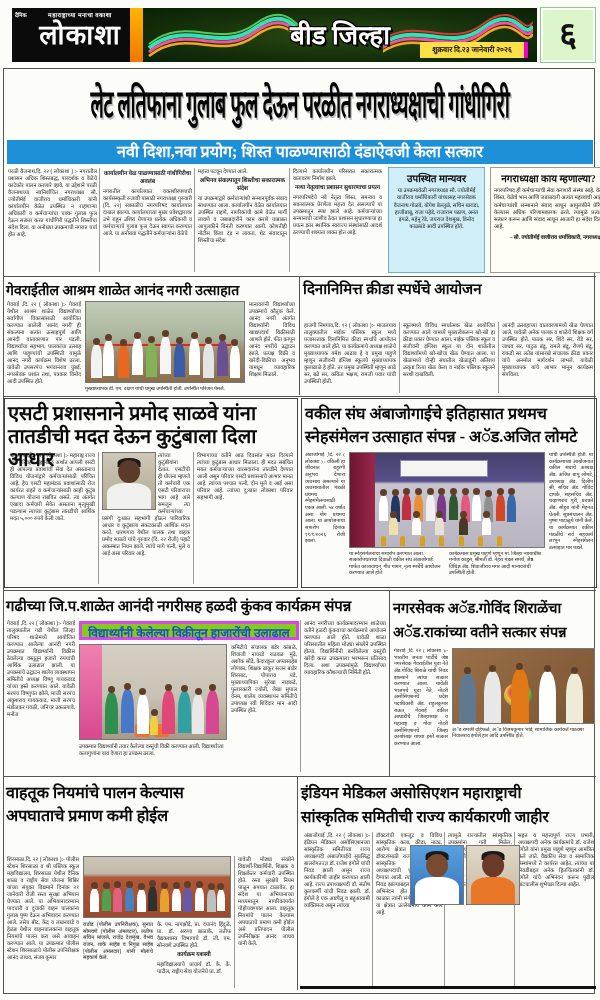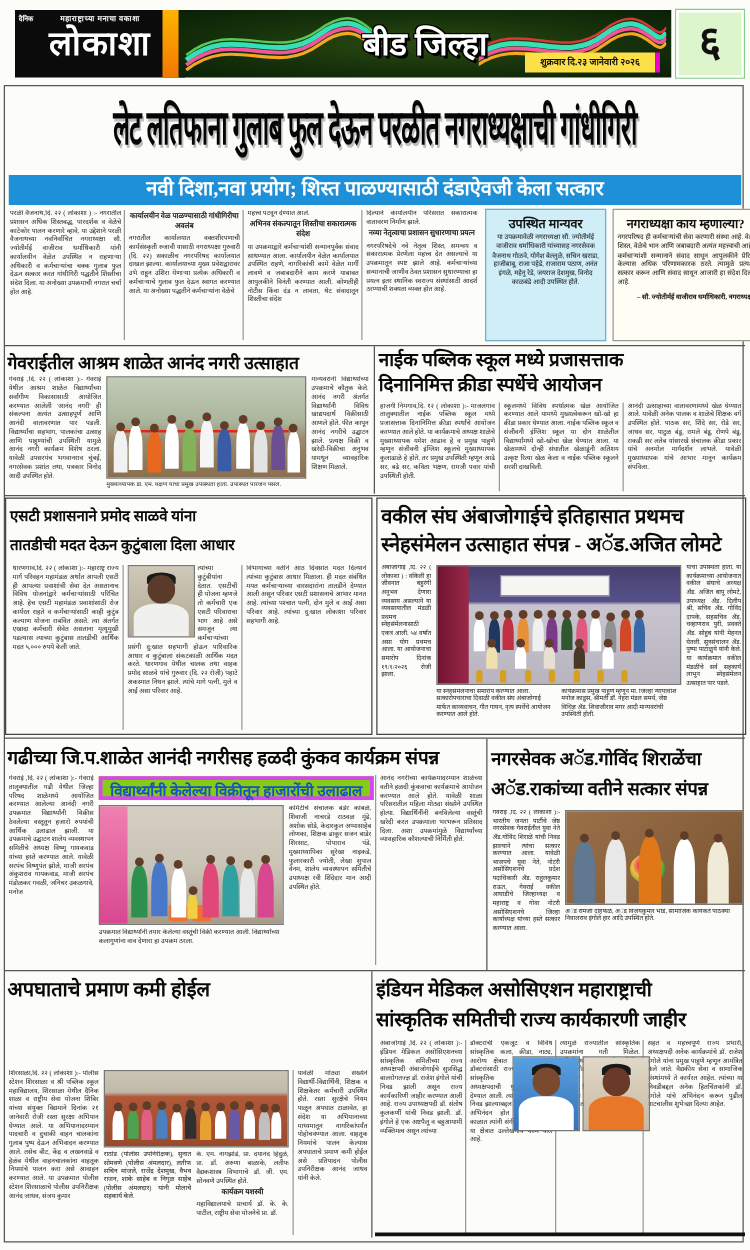--- a/index.html
+++ b/index.html
@@ -139,33 +139,32 @@
       <div class="person" style="left: 65%; bottom: 7px; width: 11px; height: 37px; background: rgb(255, 255, 255);"></div>
       <div class="person" style="left: 74%; bottom: 4px; width: 11px; height: 35px; background: rgb(228, 228, 228);"></div>
       <div class="person" style="left: 83%; bottom: 6px; width: 11px; height: 36px; background: rgb(108, 78, 146);"></div>
       <div class="person" style="left: 91%; bottom: 4px; width: 10px; height: 33px; background: rgb(255, 255, 255);"></div>
     </div>
   <div class="col" style="left:249px;top:301px;width:46px;height:84px;">मान्यवरांनी विद्यार्थ्यांच्या उपक्रमाचे कौतुक केले. आनंद नगरी अंतर्गत विद्यार्थ्यांनी विविध खाद्यपदार्थ विक्रीसाठी आणले होते. फीत कापून आनंद नगरीचे उद्घाटन झाले. प्रत्यक्ष विक्री व खरेदी-विक्रीचा अनुभव यामधून व्यावहारिक शिक्षण मिळाले.</div>
   <div class="caption" style="left:85px;top:386px;width:210px;height:8px;">मुख्याध्यापक डी. एम. वक्षण यांची प्रमुख उपस्थिती होती. उपस्थित परिजन पेसले.</div>
   <div class="vline" style="left:299px;top:277px;height:118px;background:#555;"></div>
 
   <div class="hl" style="left:303px;top:279px;width:292px;font-size:15px;line-height:20px;">
-    <div>नाईक पब्लिक स्कूल मध्ये प्रजासत्ताक</div>
     <div>दिनानिमित्त क्रीडा स्पर्धेचे आयोजन</div>
   </div>
   <div class="col" style="left:304px;top:322px;width:92px;height:71px;">हाजगी निमगाव,दि. १२ ( लोकाशा ):- माजलगाव तालुक्यातील नाईक पब्लिक स्कूल मध्ये प्रजासत्ताक दिनानिमित्त क्रीडा स्पर्धांचे आयोजन करण्यात आले होते. या कार्यक्रमाचे अध्यक्ष शाळेचे मुख्याध्यापक यमेश आढाव हे व प्रमुख पाहुणे म्हणून संजीवनी इंग्लिश स्कूलचे मुख्याध्यापक कुलाढाळे हे होते. तर प्रमुख उपस्थिती म्हणून आढे सर, बढे सर, कविता भक्षण, रामजी पवार यांची उपस्थिती होती.</div>
   <div class="vline" style="left:399px;top:322px;height:71px;"></div>
   <div class="col" style="left:403px;top:322px;width:92px;height:71px;">स्कूलमध्ये विविध स्पर्धात्मक खेळ आयोजित करण्यात आले यामध्ये मुख्यत्वेकरून खो-खो हा क्रीडा प्रकार घेण्यात आला. नाईक पब्लिक स्कूल व संजीवनी इंग्लिश स्कूल या दोन शाळेतील विद्यार्थ्यांमध्ये खो-खोचा खेळ घेण्यात आला. या खेळामध्ये दोन्ही संघातील खेळाडूंनी अतिशय उत्कृष्ट रित्या खेळ केला व नाईक पब्लिक स्कूलने सरशी दाखविली.</div>
   <div class="vline" style="left:498px;top:322px;height:71px;"></div>
   <div class="col" style="left:502px;top:322px;width:91px;height:71px;">आनंदी उत्साहाच्या वातावरणामध्ये खेळ घेण्यात आले. यावेळी अनेक पालक व शाळेचे शिक्षक वर्ग उपस्थित होते. पाठक सर, शिंदे सर, रोडे सर, जाधव सर, पाटुळ बंडू, रामले बंडू, रोणपे बंडू, राकडी सर लतेब यांसारखे संचालक क्रीडा प्रकार यांचे अनमोल मार्गदर्शन लाभले. यावेळी मुख्याध्यापक यांचे आभार मानून कार्यक्रम संपविला.</div>
 
   <div class="hline" style="top:396px;"></div>
 
   <div class="abs" style="left:4px;top:398px;width:294px;height:190px;border:1px solid #444;box-sizing:border-box;"></div>
-  <div class="hl" style="left:8px;top:402px;width:286px;font-size:12px;line-height:23px;">
+  <div class="hl" style="left:8px;top:402px;width:286px;font-size:20px;line-height:23px;">
     <div>एसटी प्रशासनाने प्रमोद साळवे यांना</div>
     <div>तातडीची मदत देऊन कुटुंबाला दिला आधार</div>
   </div>
   <div class="col" style="left:10px;top:452px;width:85px;height:132px;">धारणगाव,दि. २२ ( लोकाशा ):- महाराष्ट्र राज्य मार्ग परिवहन महामंडळ अर्थात आपली एसटी ही आपल्या प्रवाशांची सेवा देत असतानाच विविध योजनांद्वारे कर्मचाऱ्यांसाठी परिचित आहे. हेच एसटी महामंडळ प्रवाशांसाठी रोज कार्यरत राहते व कर्मचाऱ्यांसाठी काही कुटुंब कल्याण योजना राबवित असते. त्या अंतर्गत एखादा कर्मचारी सेवेत असताना मृत्युमुखी पडल्यास त्याच्या कुटुंबास तातडीची आर्थिक मदत ५,००० रुपये केली जाते.</div>
   <div class="vline" style="left:98px;top:452px;height:132px;"></div>
   <div class="col" style="left:102px;top:452px;width:88px;height:132px;">
     <div class="photo" style="position:relative;float:left;width:54px;height:58px;margin:0 2px 1px 0;background:linear-gradient(180deg,#cfc8b8,#b0a890);">
       <div class="pp-hair"></div>
       <div class="pp-head" style="background:#5a3a28;"></div>
       <div class="pp-torso" style="background:#f0f0ee;"></div>
@@ -248,20 +247,21 @@
       <div class="person" style="left: 22%; bottom: 0px; width: 17px; height: 52px; background: rgb(232, 232, 232);"></div>
       <div class="person" style="left: 41%; bottom: 0px; width: 18px; height: 54px; background: rgb(224, 120, 24);"></div>
       <div class="person" style="left: 61%; bottom: 0px; width: 17px; height: 52px; background: rgb(255, 255, 255);"></div>
       <div class="person" style="left: 80%; bottom: 0px; width: 17px; height: 50px; background: rgb(240, 234, 216);"></div>
     </div>
   <div class="caption" style="left:452px;top:727px;width:143px;height:30px;">अॅड रामजी दहिफळे, अॅड विजयकुमार भांडे, सामाजिक कार्यकर्ते पाठक्या निवालराव इंगोले हार आदि उपस्थित होते.</div>
 
   <div class="hline" style="top:776px;"></div>
 
   <div class="hl" style="left:6px;top:781px;width:288px;font-size:16px;line-height:23px;">
+    <div>वाहतूक नियमांचे पालन केल्यास</div>
     <div>अपघाताचे प्रमाण कमी होईल</div>
   </div>
   <div class="col" style="left:7px;top:856px;width:72px;height:132px;">शिरसाळा,दि. २२ ( लोकाशा ):- पोलीस स्टेशन शिरसाळा व श्री पब्लिक स्कूल महाविद्यालय, शिरसाळा येथील दैनिक शाळा व राष्ट्रीय सेवा योजना शिबिर यांच्या संयुक्त विद्यमाने दिनांक २१ जानेवारी रोजी रस्ता सुरक्षा अभियान घेण्यात आले. या अभियानादरम्यान पादचारी व दुचाकी वाहन चालकांना गुलाब पुष्प देऊन अभिवादन करण्यात आले. तसेच बीट, केंद्र व लखनवाडे व हेळंब येथील वाहनचालकांना वाहतूक नियमांचे पालन करा असे आवाहन करण्यात आले. या उपक्रमात पोलीस स्टेशन शिरसाळाचे पोलीस उपनिरीक्षक आनंद जाधव, संजय कुमार</div>
   <div class="photo" style="left:83px;top:856px;width:148px;height:62px;background:linear-gradient(180deg,#ccc4b4 0%,#c0b8a8 28%,#b05838 34%,#9a4a2c 100%);">
       <div class="person" style="left: 4%; bottom: 5px; width: 9px; height: 24px; background: rgb(255, 255, 255);"></div>
       <div class="person" style="left: 12%; bottom: 6px; width: 9px; height: 23px; background: rgb(80, 160, 80);"></div>
       <div class="person" style="left: 20%; bottom: 5px; width: 9px; height: 25px; background: rgb(224, 96, 128);"></div>
       <div class="person" style="left: 28%; bottom: 6px; width: 9px; height: 24px; background: rgb(74, 128, 192);"></div>
       <div class="person" style="left: 36%; bottom: 5px; width: 9px; height: 23px; background: rgb(255, 255, 255);"></div>
       <div class="person" style="left: 44%; bottom: 6px; width: 9px; height: 25px; background: rgb(48, 48, 48);"></div>

